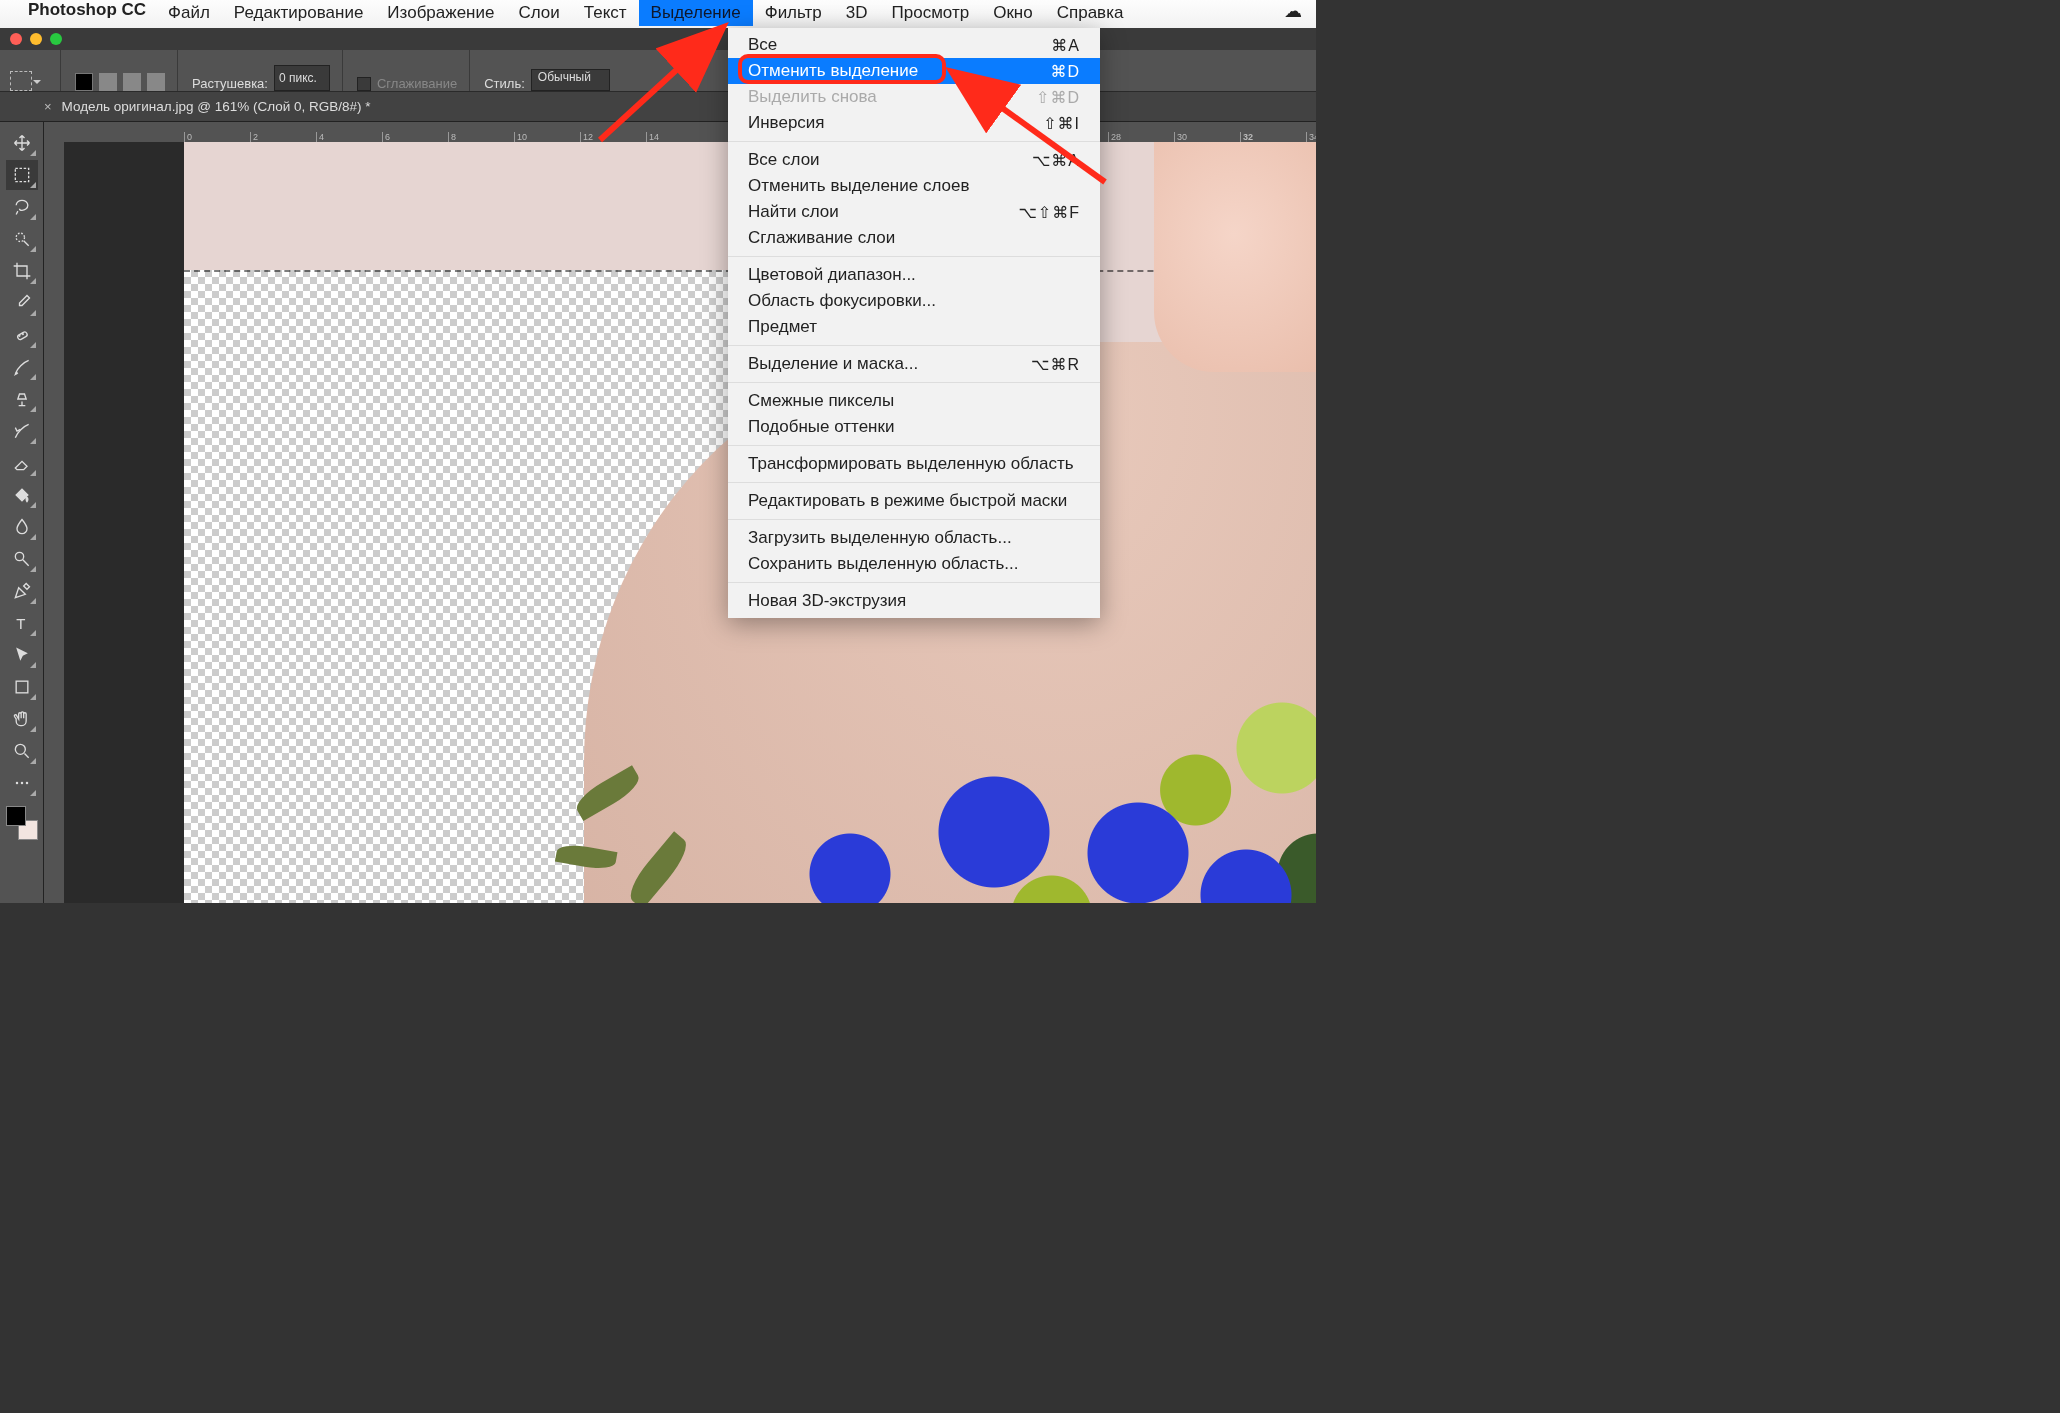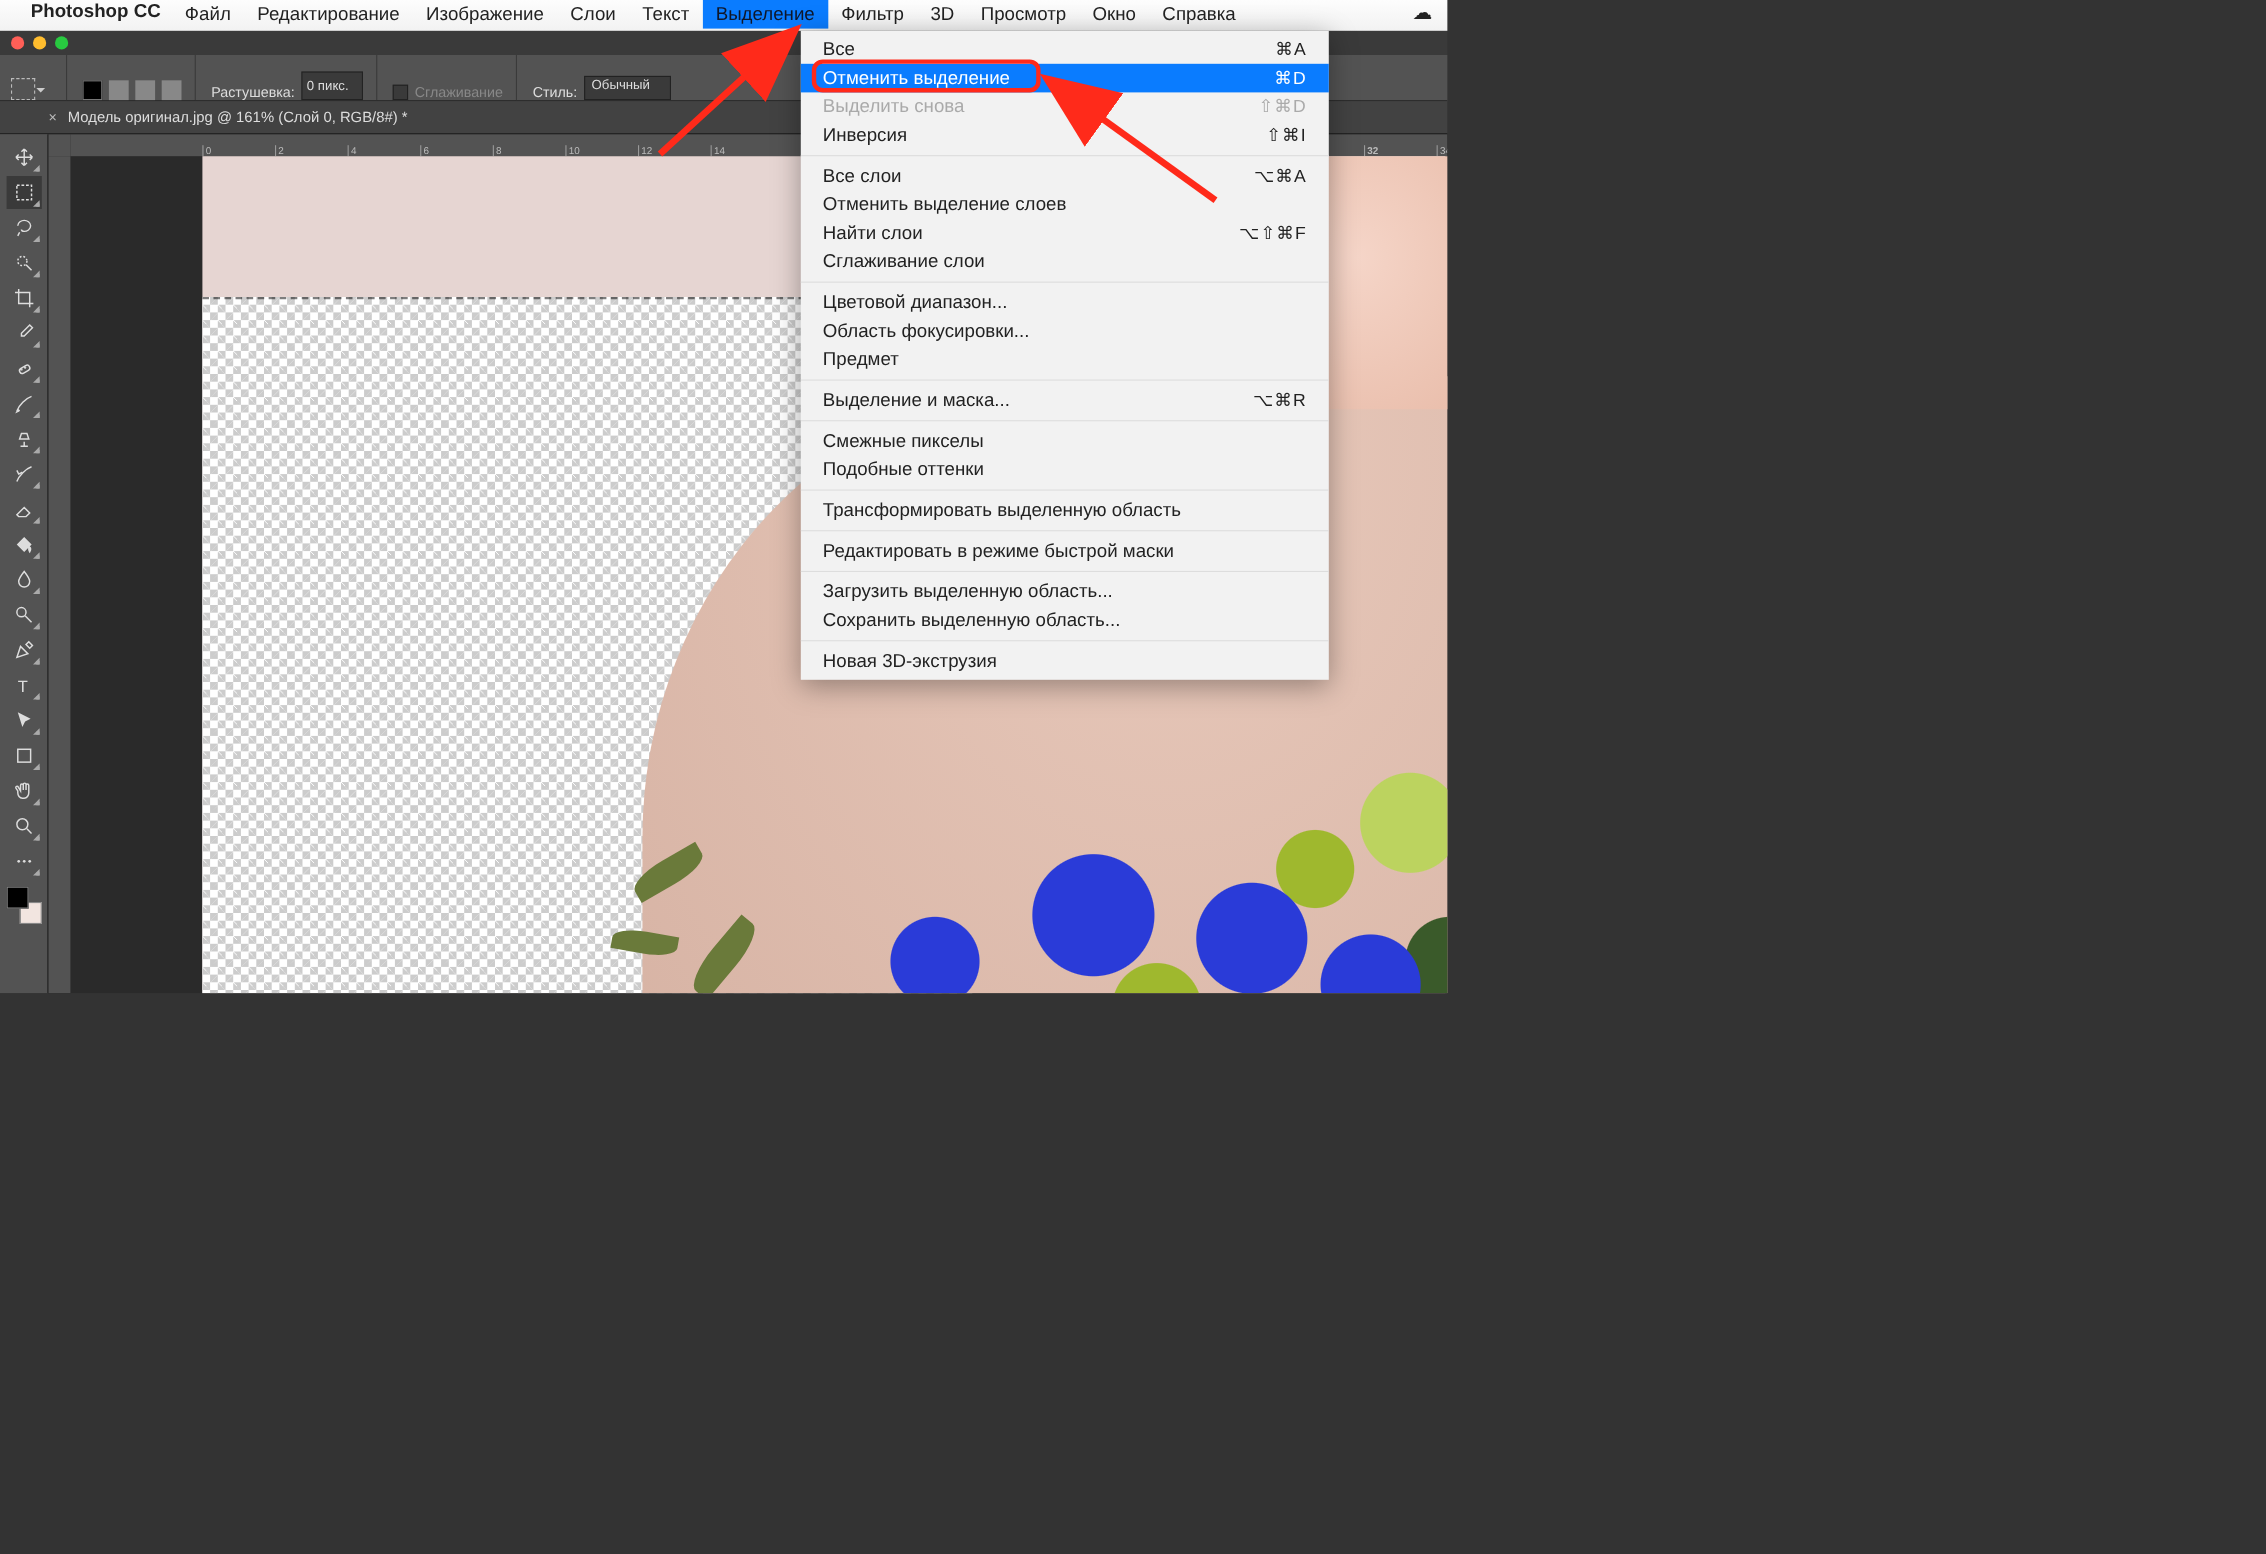--- a/index.html
+++ b/index.html
@@ -70,21 +70,21 @@
   radial-gradient(circle at 58% 70%, #9fb82e 0 40px, transparent 41px),
   radial-gradient(circle at 78% 40%, #9fb82e 0 35px, transparent 36px),
   radial-gradient(circle at 90% 30%, #bcd35f 0 45px, transparent 46px),
   radial-gradient(circle at 95% 60%, #3a5a2a 0 40px, transparent 41px);
 }
 .subject .leaves { position: absolute; left: 80px; top: 300px; width: 400px; height: 300px; }
 .subject .leaves div { position: absolute; background: #6a7a3a; border-radius: 50% 0; transform-origin: bottom right; }
 .face { position: absolute; right: -40px; top: 0; width: 200px; height: 230px; background: radial-gradient(ellipse at 40% 40%, #f5d5c8, #e8bba8); border-radius: 0 0 0 60px; }
 
 
-.dropdown { position: absolute; top: 28px; left: 728px; width: 480px; background: #f2f2f2; box-shadow: 0 6px 24px rgba(0,0,0,.35); z-index: 200; font-size: 17px; padding: 4px 0; }
+.dropdown { position: absolute; top: 28px; left: 728px; width: 372px; background: #f2f2f2; box-shadow: 0 6px 24px rgba(0,0,0,.35); z-index: 200; font-size: 17px; padding: 4px 0; }
 .dropdown .row { display: flex; justify-content: space-between; align-items: center; padding: 3px 20px; color: #222; cursor: default; min-height: 26px; }
 .dropdown .row.highlighted { background: #0a7cff; color: #fff; }
 .dropdown .row.disabled { color: #aaa; }
 .dropdown .row .shortcut { font-size: 16px; letter-spacing: 1px; color: inherit; }
 .dropdown .sep { height: 1px; background: #ddd; margin: 5px 0; }
 .dropdown .row .submenu-arrow { margin-left: auto; }
 
 
 .arrow-svg { position: absolute; z-index: 300; pointer-events: none; }
 </style>

